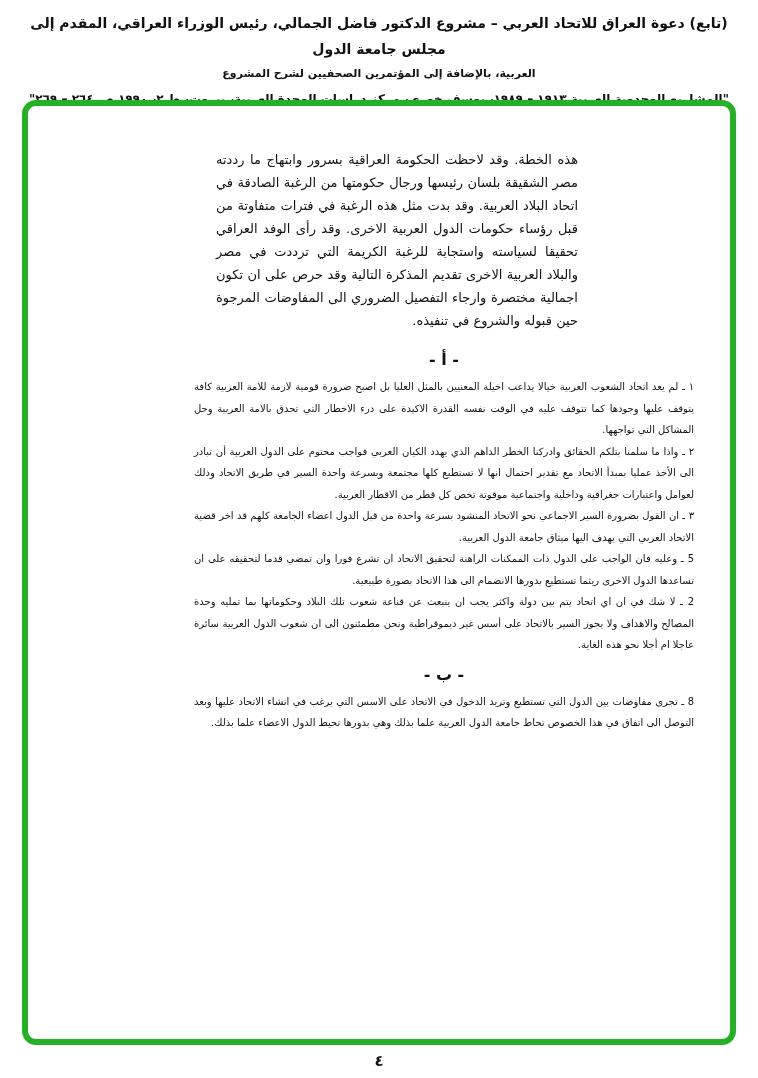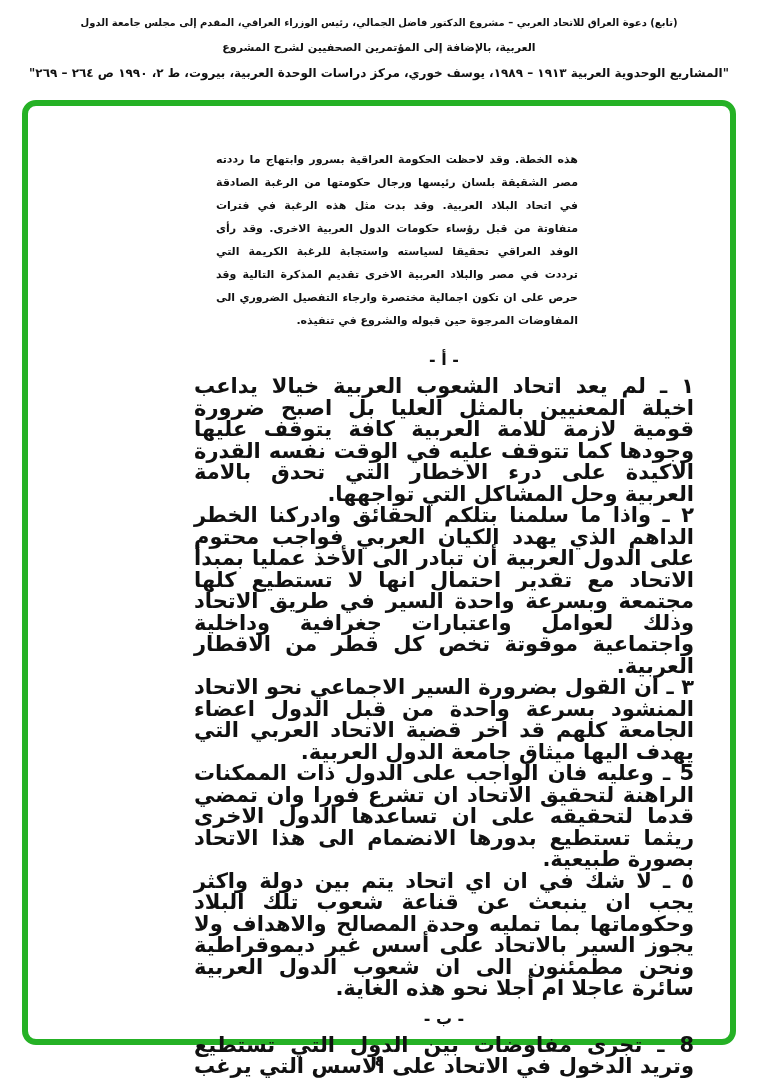--- a/index.html
+++ b/index.html
@@ -17,21 +17,21 @@
   }
   .header {
     position: absolute;
     top: 10px;
     left: 15px;
     width: 728px;
     direction: rtl;
     text-align: center;
   }
   .header .title-line1 {
-    font-size: 10px;
+    font-size: 14px;
     font-weight: bold;
     line-height: 26px;
     letter-spacing: 0px;
   }
   .header .title-line2 {
     font-size: 11px;
     font-weight: bold;
     line-height: 24px;
   }
   .header .citation {
@@ -52,42 +52,42 @@
     box-sizing: content-box;
   }
   .doc-body {
     position: absolute;
     inset: 0;
     direction: rtl;
   }
   .intro-paragraph {
     margin: 42px 152px 18px 0;
     width: 362px;
-    font-size: 11px;
-    font-weight: bold;
+    font-size: 13px;
+    font-weight: normal;
     line-height: 23px;
     text-align: justify;
     text-align-last: right;
   }
   .sections {
     width: 500px;
     margin: 0 36px 0 0;
   }
   .section-marker {
     width: 500px;
     text-align: center;
     font-size: 16px;
     font-weight: bold;
     line-height: 20px;
     margin: 9px 0 6px 0;
   }
   .section-item {
     margin: 0;
-    font-size: 21px;
-    font-weight: bold;
+    font-size: 10px;
+    font-weight: normal;
     line-height: 21.5px;
     text-align: justify;
     text-align-last: right;
   }
   .page-number {
     position: absolute;
     left: 0;
     right: 0;
     top: 1052px;
     text-align: center;
@@ -106,20 +106,20 @@
 
 <div class="doc-frame">
   <div class="doc-body">
     <p class="intro-paragraph">هذه الخطة. وقد لاحظت الحكومة العراقية بسرور وابتهاج ما رددته مصر الشقيقة بلسان رئيسها ورجال حكومتها من الرغبة الصادقة في اتحاد البلاد العربية. وقد بدت مثل هذه الرغبة في فترات متفاوتة من قبل رؤساء حكومات الدول العربية الاخرى. وقد رأى الوفد العراقي تحقيقا لسياسته واستجابة للرغبة الكريمة التي ترددت في مصر والبلاد العربية الاخرى تقديم المذكرة التالية وقد حرص على ان تكون اجمالية مختصرة وارجاء التفصيل الضروري الى المفاوضات المرجوة حين قبوله والشروع في تنفيذه.</p>
     <div class="sections">
       <div class="section-marker">- أ -</div>
       <p class="section-item">١ ـ لم يعد اتحاد الشعوب العربية خيالا يداعب اخيلة المعنيين بالمثل العليا بل اصبح ضرورة قومية لازمة للامة العربية كافة يتوقف عليها وجودها كما تتوقف عليه في الوقت نفسه القدرة الاكيدة على درء الاخطار التي تحدق بالامة العربية وحل المشاكل التي تواجهها.</p>
       <p class="section-item">٢ ـ واذا ما سلمنا بتلكم الحقائق وادركنا الخطر الداهم الذي يهدد الكيان العربي فواجب محتوم على الدول العربية أن تبادر الى الأخذ عمليا بمبدأ الاتحاد مع تقدير احتمال انها لا تستطيع كلها مجتمعة وبسرعة واحدة السير في طريق الاتحاد وذلك لعوامل واعتبارات جغرافية وداخلية واجتماعية موقوتة تخص كل قطر من الاقطار العربية.</p>
       <p class="section-item">٣ ـ ان القول بضرورة السير الاجماعي نحو الاتحاد المنشود بسرعة واحدة من قبل الدول اعضاء الجامعة كلهم قد اخر قضية الاتحاد العربي التي يهدف اليها ميثاق جامعة الدول العربية.</p>
       <p class="section-item">5 ـ وعليه فان الواجب على الدول ذات الممكنات الراهنة لتحقيق الاتحاد ان تشرع فورا وان تمضي قدما لتحقيقه على ان تساعدها الدول الاخرى ريثما تستطيع بدورها الانضمام الى هذا الاتحاد بصورة طبيعية.</p>
-      <p class="section-item">٥ ـ لا شك في ان اي اتحاد يتم بين دولة واكثر يجب ان ينبعث عن قناعة شعوب تلك البلاد وحكوماتها بما تمليه وحدة المصالح والاهداف ولا يجوز السير بالاتحاد على أسس غير ديموقراطية ونحن مطمئنون الى ان شعوب الدول العربية سائرة عاجلا ام أجلا نحو هذه الغاية.</p>
+      <p class="section-item">2 ـ لا شك في ان اي اتحاد يتم بين دولة واكثر يجب ان ينبعث عن قناعة شعوب تلك البلاد وحكوماتها بما تمليه وحدة المصالح والاهداف ولا يجوز السير بالاتحاد على أسس غير ديموقراطية ونحن مطمئنون الى ان شعوب الدول العربية سائرة عاجلا ام أجلا نحو هذه الغاية.</p>
       <div class="section-marker">- ب -</div>
       <p class="section-item">8 ـ تجرى مفاوضات بين الدول التي تستطيع وتريد الدخول في الاتحاد على الاسس التي يرغب في انشاء الاتحاد عليها وبعد التوصل الى اتفاق في هذا الخصوص تحاط جامعة الدول العربية علما بذلك وهي بدورها تحيط الدول الاعضاء علما بذلك.</p>
     </div>
   </div>
 </div>
 
 <div class="page-number">٤</div>
 
 </body></html>

